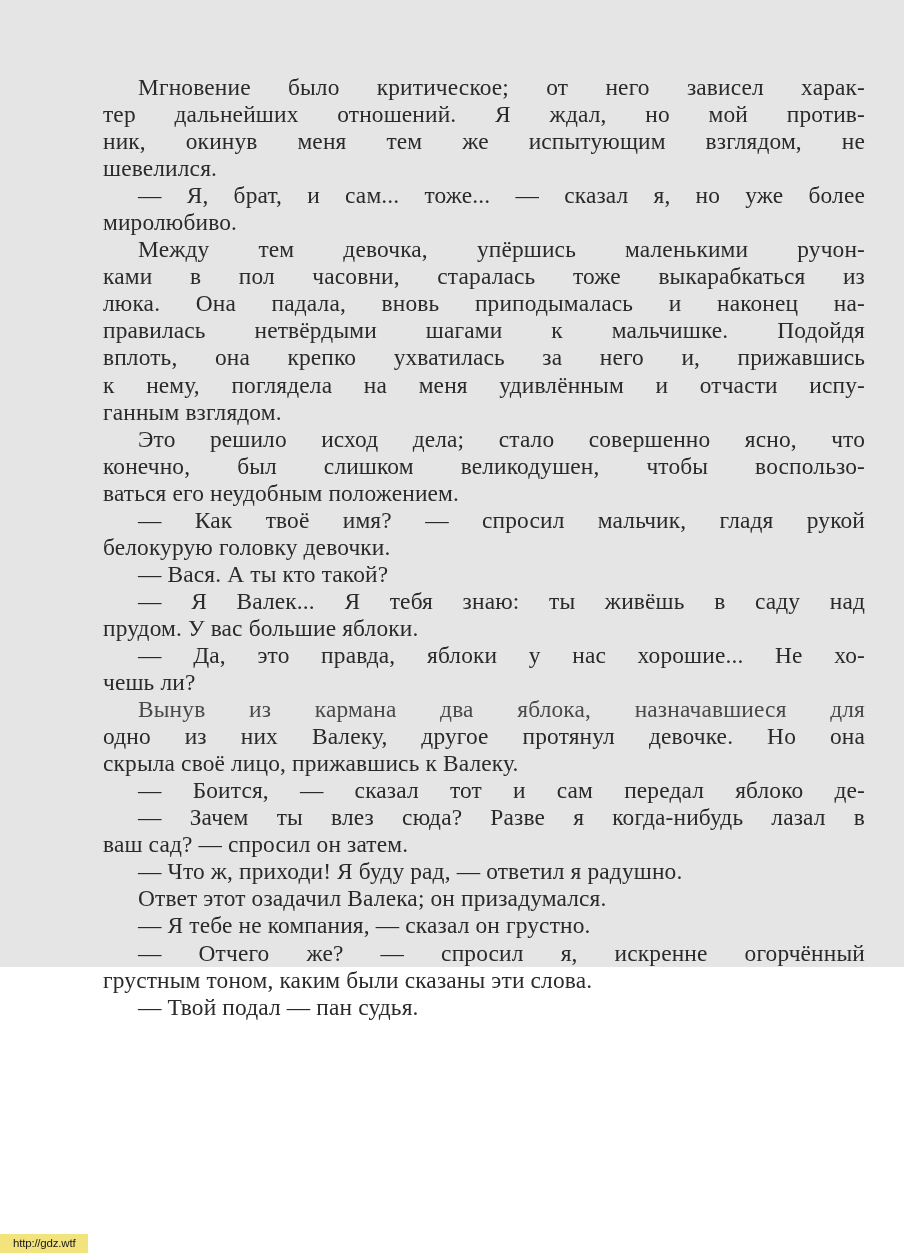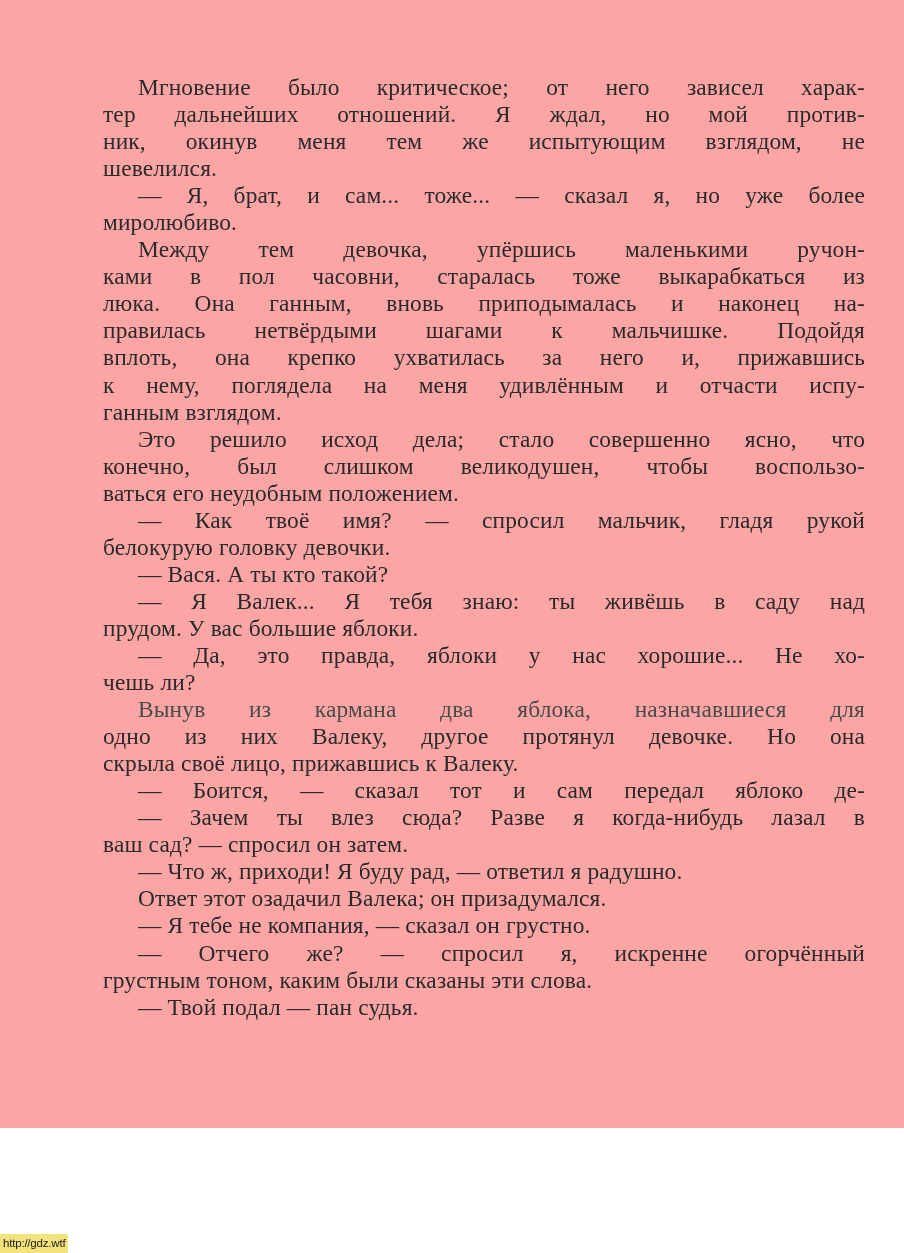--- a/index.html
+++ b/index.html
@@ -12,22 +12,22 @@
       height: 1253px;
       position: relative;
       overflow: hidden;
       font-family: "Liberation Serif", "DejaVu Serif", serif;
       color: #2a2a2a;
     }
     .page {
       position: absolute;
       left: 0; top: 0;
       width: 904px;
-      height: 1128px;
-      background: #fca5a5;
+      height: 967px;
+      background: #e5e5e5;
     }
     .text-block {
       position: absolute;
       left: 103px;
       top: 74px;
       width: 762px;
     }
     .line {
       display: block;
       height: 27.05px;
@@ -86,21 +86,21 @@
       font-size: 24px;
       line-height: 36px;
       color: #1a1a1a;
       transform: scaleX(0.85);
     }
     .watermark {
       position: absolute;
       left: 0;
       top: 1234px;
       height: 19px;
-      padding: 0 3px;
+      padding: 0 13px;
       background: #f2e37c;
       font-family: "Liberation Sans", "DejaVu Sans", sans-serif;
       font-size: 11.5px;
       line-height: 19px;
       color: #1a1a1a;
       letter-spacing: -0.2px;
     }
   </style>
 </head>
 <body>
@@ -113,21 +113,21 @@
         <span class="line">ник, окинув меня тем же испытующим взглядом, не</span>
         <span class="line last">шевелился.</span>
       </div>
       <div class="paragraph">
         <span class="line indent">— Я, брат, и сам... тоже... — сказал я, но уже более</span>
         <span class="line last">миролюбиво.</span>
       </div>
       <div class="paragraph">
         <span class="line indent">Между тем девочка, упёршись маленькими ручон-</span>
         <span class="line">ками в пол часовни, старалась тоже выкарабкаться из</span>
-        <span class="line">люка. Она ганным, вновь приподымалась и наконец на-</span>
+        <span class="line">люка. Она падала, вновь приподымалась и наконец на-</span>
         <span class="line">правилась нетвёрдыми шагами к мальчишке. Подойдя</span>
         <span class="line">вплоть, она крепко ухватилась за него и, прижавшись</span>
         <span class="line">к нему, поглядела на меня удивлённым и отчасти испу-</span>
         <span class="line last">ганным взглядом.</span>
       </div>
       <div class="paragraph">
         <span class="line indent">Это решило исход дела; стало совершенно ясно, что</span>
         <span class="line">конечно, был слишком великодушен, чтобы воспользо-</span>
         <span class="line last">ваться его неудобным положением.</span>
       </div>

